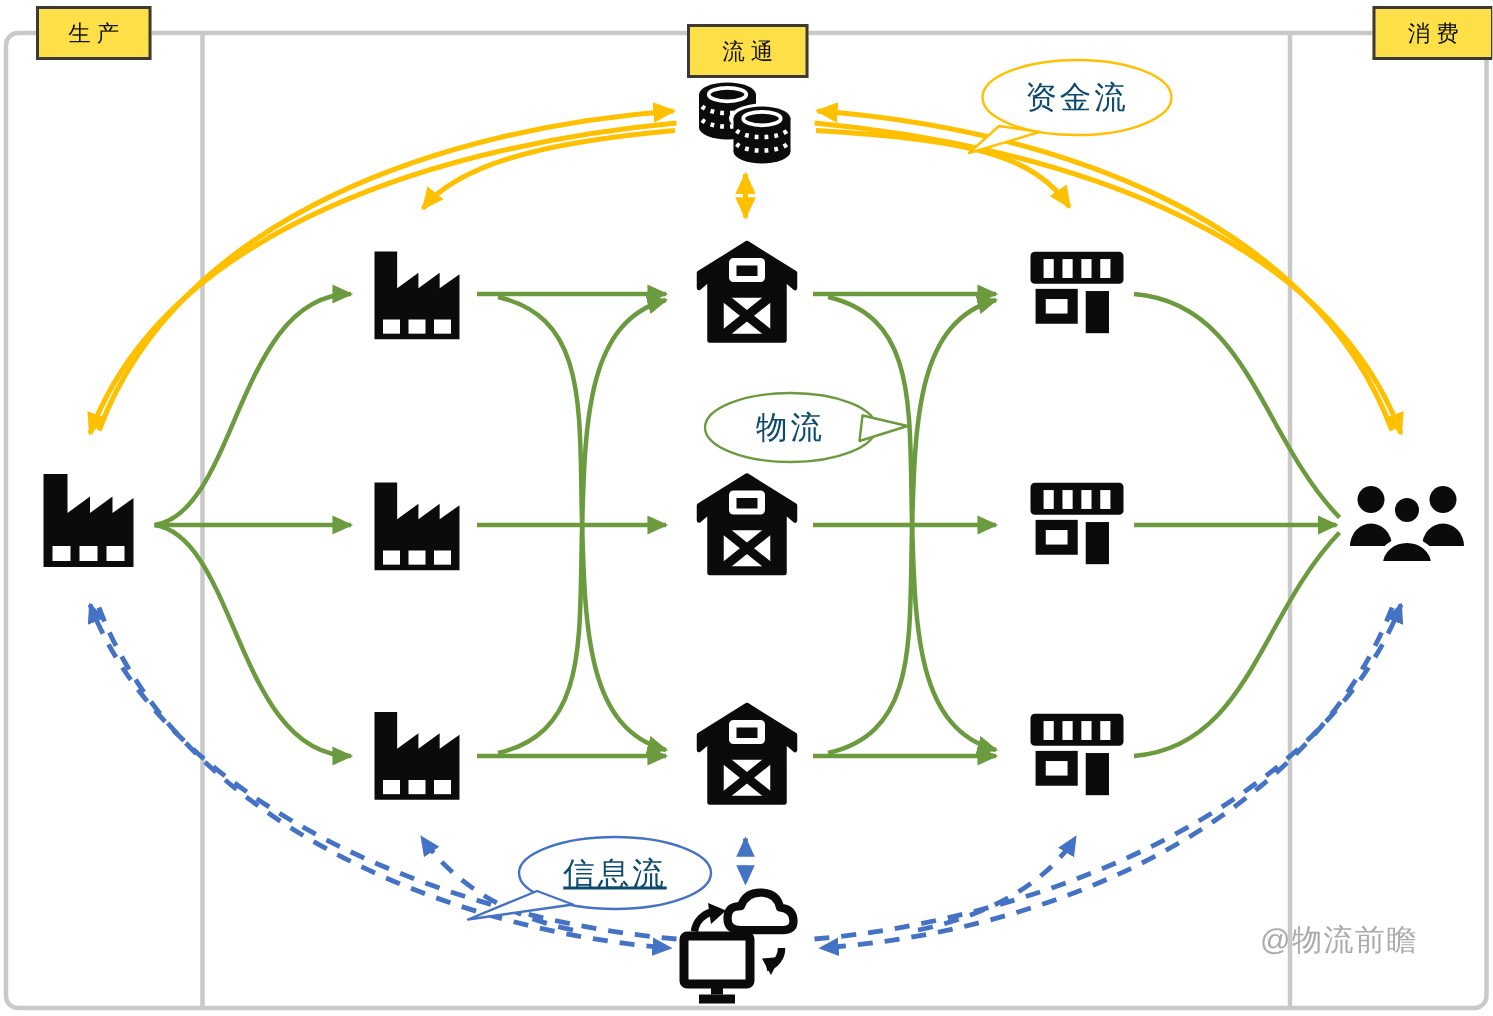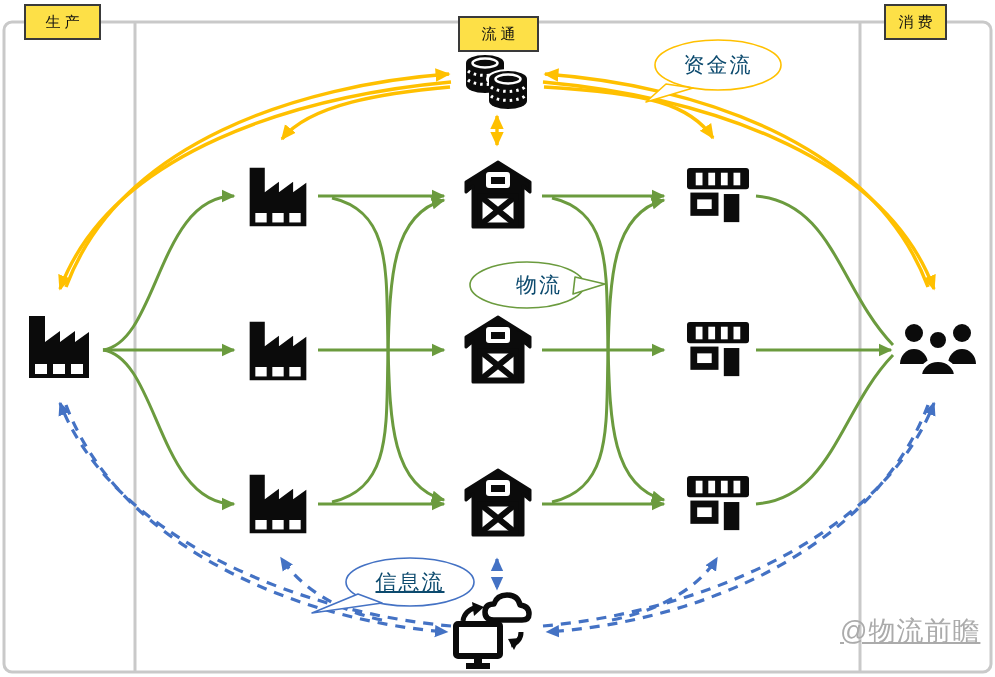--- a/index.html
+++ b/index.html
@@ -28,23 +28,22 @@
     font-size:15px;color:#111;letter-spacing:4px;padding-left:4px;box-sizing:border-box;
   }
   
   .bubble-label{
     position:absolute;z-index:4;display:flex;align-items:center;justify-content:center;
     font-size:21px;color:#0c4a6e;letter-spacing:2px;
   }
   
   .icon{position:absolute;z-index:3;color:var(--icon);}
   .watermark{
-    position:absolute;z-index:3;font-size:27px;color:var(--watermark);
+    position:absolute;z-index:3;font-size:20px;color:var(--watermark);
     letter-spacing:1px;
-    text-decoration:underline;
   }
 </style>
 </head>
 <body>
 
 <div class="stage">
 
   <svg class="overlay" width="995" height="677" viewBox="0 0 995 677">
     <defs>
       <marker id="ah-capital" viewBox="0 0 10 10" refX="8.6" refY="5" markerWidth="4.6" markerHeight="4.6" orient="auto-start-reverse">
@@ -184,21 +183,21 @@
       <polygon points="358,594 312,613 382,603" class="bub bub-information"></polygon>
     </g>
   </svg>
 
   <div class="tag" style="left:24px;top:4px;width:77px;height:36px;">
     <span>生产</span>
   </div>
   <div class="tag" style="left:458px;top:4px;width:81px;height:36px;margin-top:12px;">
     <span>流通</span>
   </div>
-  <div class="tag" style="left:884px;top:4px;width:63px;height:36px;">
+  <div class="tag" style="left:915px;top:4px;width:81px;height:36px;">
     <span>消费</span>
   </div>
 
   <svg class="icon" style="left:20px;top:310px;width:78px;height:72px" viewBox="0 0 76 72">
       <use href="#sym-factory"></use>
     </svg>
 
   <svg class="icon" style="left:241px;top:162px;width:74px;height:68px" viewBox="0 0 76 72">
       <use href="#sym-factory"></use>
     </svg>
@@ -236,17 +235,17 @@
 
   <svg class="icon" style="left:460px;top:50px;width:74px;height:62px" viewBox="0 0 74 62">
       <use href="#sym-coins"></use>
     </svg>
 
   <svg class="icon" style="left:448px;top:590px;width:92px;height:82px" viewBox="0 0 92 82">
       <use href="#sym-computer"></use>
     </svg>
 
   <div class="bubble-label" style="left:660px;top:50px;width:116px;height:30px;">资金流</div>
-  <div class="bubble-label" style="left:472px;top:272px;width:110px;height:26px;margin-left:12px;">物流</div>
+  <div class="bubble-label" style="left:472px;top:272px;width:110px;height:26px;">物流</div>
   <div class="bubble-label" style="left:348px;top:568px;width:124px;height:28px;text-decoration:underline;">信息流</div>
 
   <div class="watermark" style="left:840px;top:613px;">@物流前瞻</div>
 </div>
 
 </body></html>

